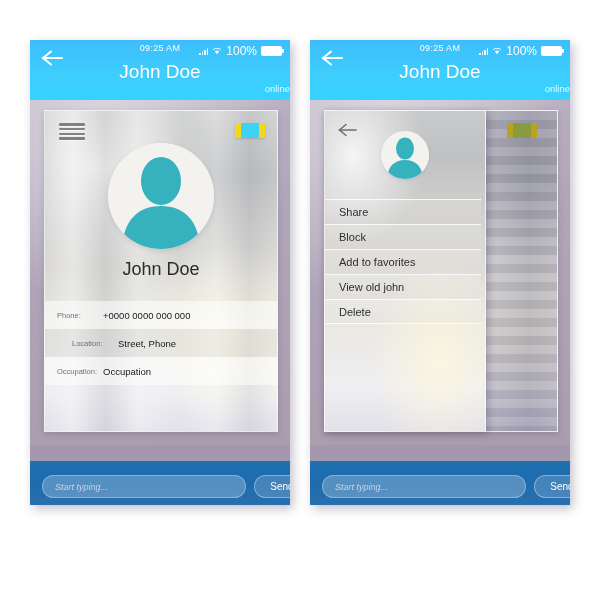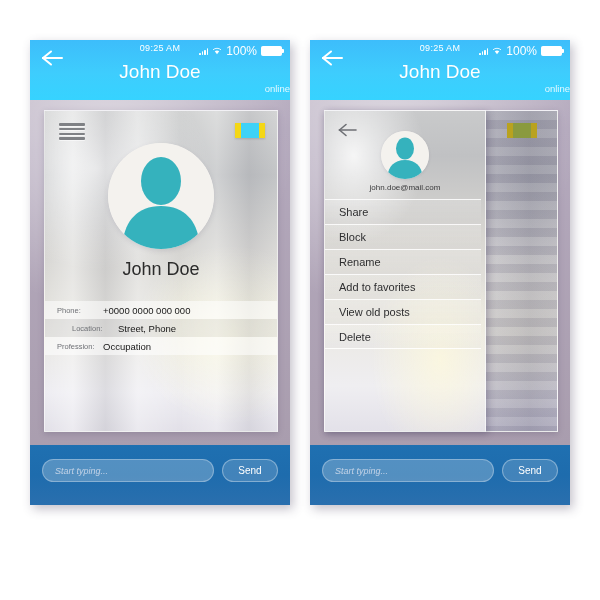--- a/index.html
+++ b/index.html
@@ -218,21 +218,21 @@
 
   
   .info-rows {
     position: absolute;
     left: 0; right: 0; top: 190px;
     z-index: 3;
   }
   .info-row {
     display: flex;
     align-items: center;
-    height: 18px;
+    height: 28px;
     padding: 0 12px;
     box-sizing: border-box;
   }
   .info-row.alt { background: rgba(255,255,255,0.55); }
   .info-row.plain { background: rgba(190,190,195,0.18); padding-left: 27px; }
   .info-label {
     font-size: 7.5px;
     color: #6f7176;
     width: 46px;
     flex: none;
@@ -240,22 +240,23 @@
   .info-value {
     font-size: 9.5px;
     color: #171717;
     font-weight: normal;
   }
 
   
   .compose {
     position: absolute;
     left: 0; bottom: 0;
-    width: 260px; height: 60px;
+    width: 260px; height: 44px;
     background: linear-gradient(180deg,#1f70b1 0%, #1e6cad 50%, #2a6fae 100%);
+    padding-left: 32px;
   }
   .compose-inner {
     position: absolute;
     left: 12px; right: 12px; top: 14px;
     display: flex; align-items: center; gap: 8px;
   }
   .msg-input {
     flex: 1;
     height: 23px;
     border-radius: 12px;
@@ -439,21 +440,21 @@
         <div class="info-rows">
           <div class="info-row alt">
             <span class="info-label">Phone:</span>
             <span class="info-value">+0000 0000 000 000</span>
           </div>
           <div class="info-row plain">
             <span class="info-label">Location:</span>
             <span class="info-value">Street, Phone</span>
           </div>
           <div class="info-row alt">
-            <span class="info-label">Profession:</span>
+            <span class="info-label">Occupation:</span>
             <span class="info-value">Occupation</span>
           </div>
         </div>
 
       </div>
     </div>
 
     <div class="compose">
       <div class="compose-inner">
         <div class="msg-input">Start typing...</div>
@@ -520,28 +521,26 @@
         </div>
 
         <div class="drawer-avatar">
           <svg viewBox="0 0 48 48" aria-hidden="true">
             <circle cx="24" cy="24" r="24" fill="#f4f2ee"></circle>
             <ellipse cx="24" cy="17.5" rx="9" ry="11" fill="#35b2bd"></ellipse>
             <path d="M24 29 C13 29 7.5 36 6.5 44.5 A24 24 0 0 0 41.5 44.5 C40.5 36 35 29 24 29 Z" fill="#35b2bd"></path>
           </svg>
         </div>
 
-        <div class="drawer-email">john.doe@mail.com</div>
 
         <div class="menu-list">
           <div class="menu-item">Share</div>
           <div class="menu-item">Block</div>
-          <div class="menu-item">Rename</div>
           <div class="menu-item">Add to favorites</div>
-          <div class="menu-item">View old posts</div>
+          <div class="menu-item">View old john</div>
           <div class="menu-item">Delete</div>
         </div>
 
       </div>
     </div>
 
     <div class="compose">
       <div class="compose-inner">
         <div class="msg-input">Start typing...</div>
         <div class="send-btn">Send</div>

